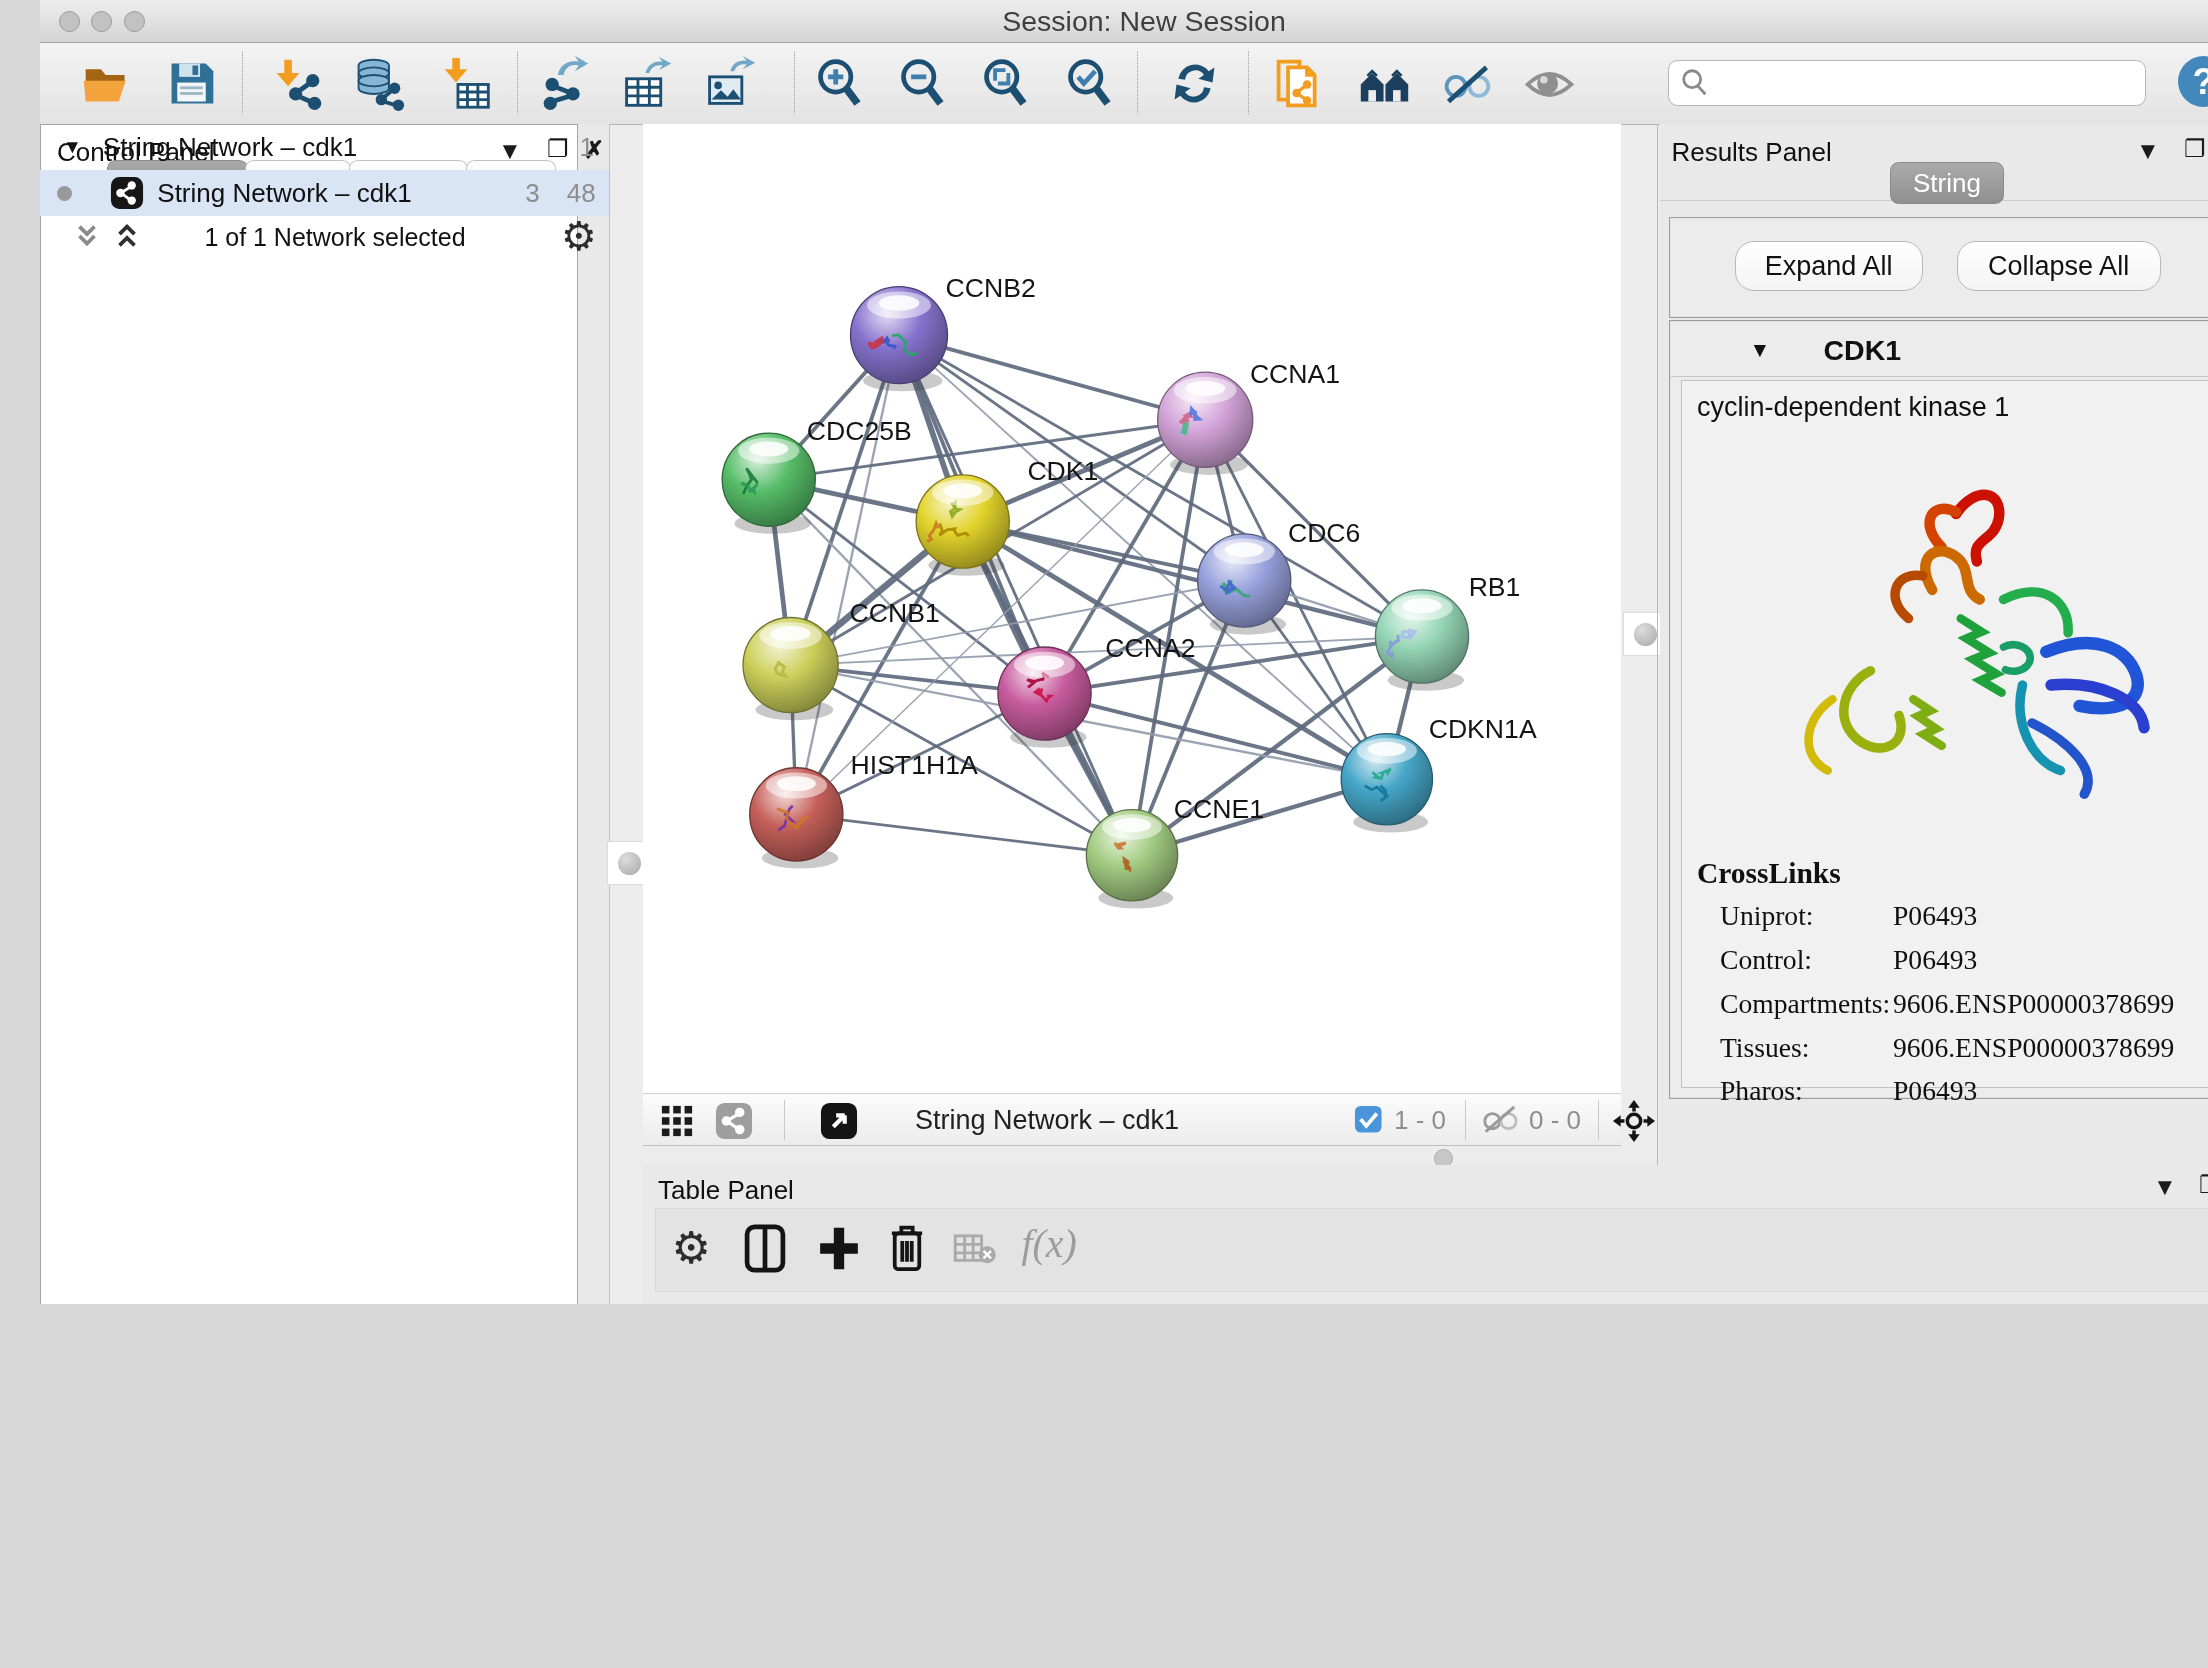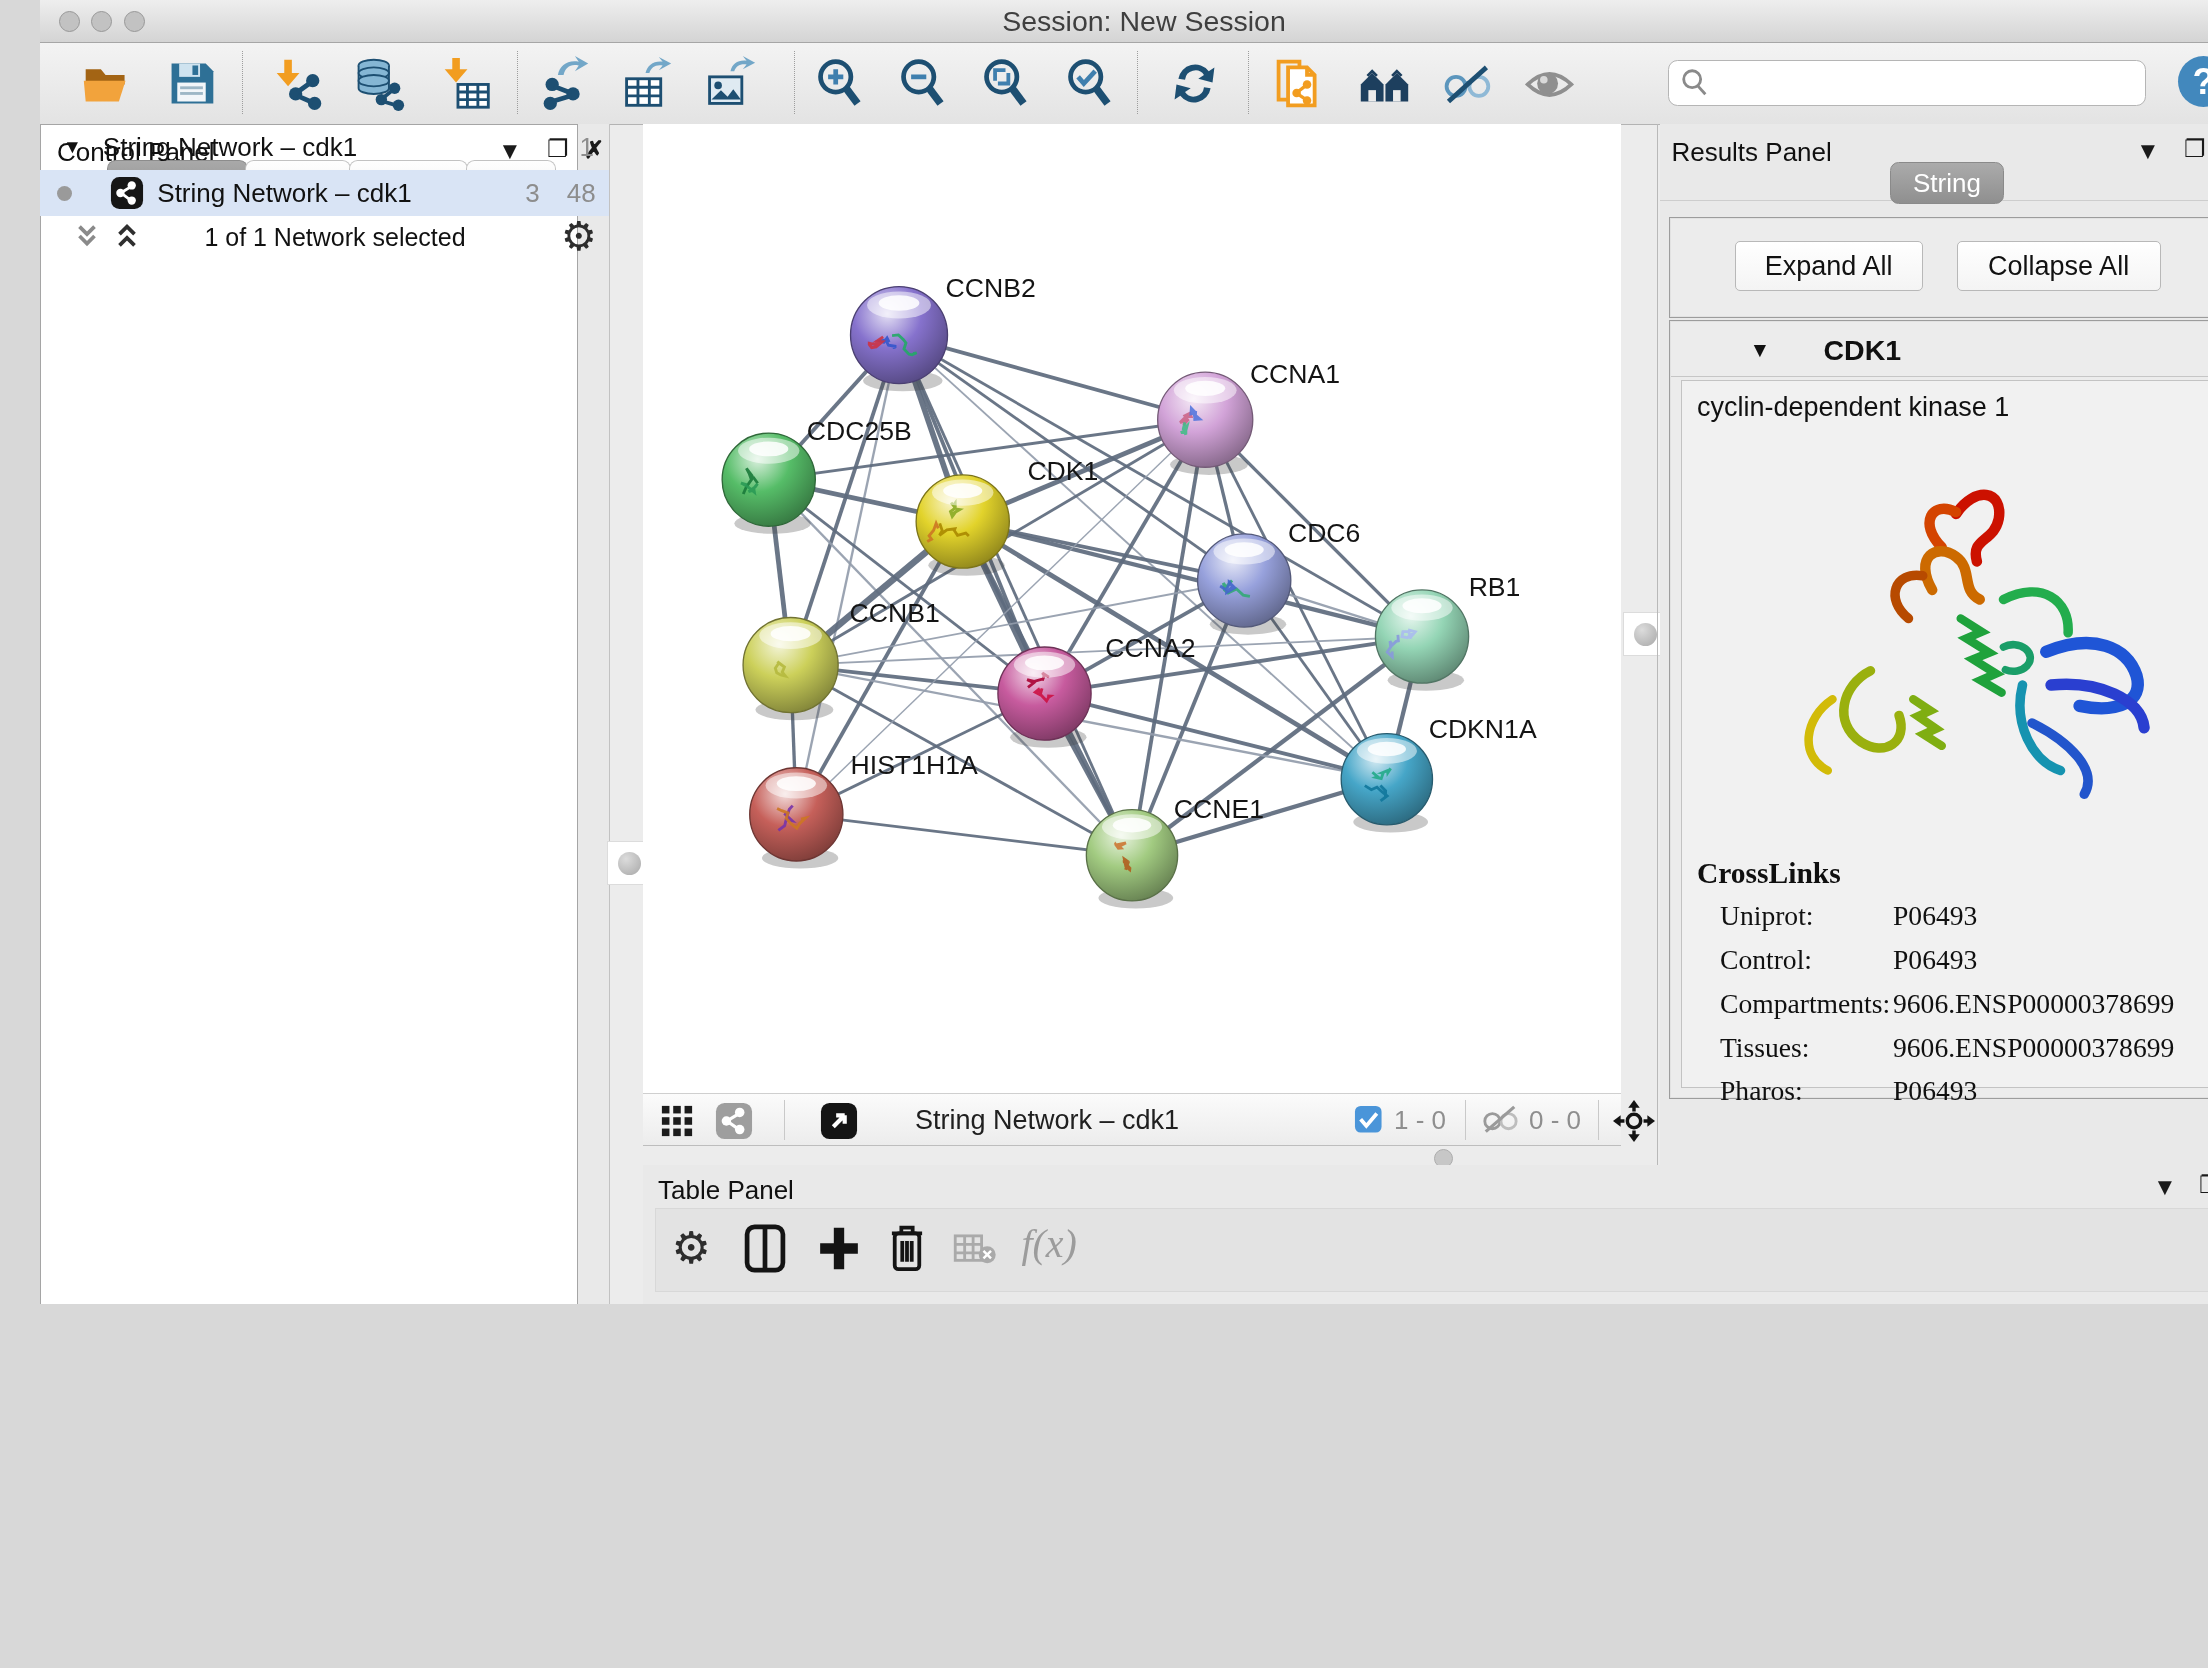--- a/index.html
+++ b/index.html
@@ -37,21 +37,21 @@
   .viewbar{left:603px;top:1093px;width:978px;height:51px;background:linear-gradient(#fbfbfb,#ececec);
            border-top:1px solid #cfcfcf;border-bottom:1px solid #bdbdbd;}
   .vb-num{color:#8e8e8e;font-size:26px;}
   .vbsep{top:5.7px;height:40px;width:0;border-left:1px solid #c9c9c9;}
   .handlebox{width:42px;height:42px;background:#fff;border:1px solid #dcdcdc;display:flex;align-items:center;justify-content:center;}
   .handledot{width:23px;height:23px;border-radius:50%;background:radial-gradient(circle at 35% 30%,#dcdcdc,#a8a8a8);}
   
   .rtab{top:162px;height:40px;border-radius:8.6px;background:linear-gradient(#ababab,#8f8f8f);color:#fff;
         font-size:26px;display:flex;align-items:center;justify-content:center;border:1px solid #8a8a8a;}
   .rbox{border:1px solid #9c9c9c;box-shadow:inset 0 0 0 1px #e2e2e2;background:#ececec;}
-  .rbtn{height:48px;background:linear-gradient(#ffffff,#f4f4f4);border:1px solid #b8b8b8;border-radius:5px;
+  .rbtn{height:48px;background:linear-gradient(#ffffff,#f4f4f4);border:1px solid #b8b8b8;border-radius:19px;
         font-size:27px;display:flex;align-items:center;justify-content:center;}
   .xl{font-family:"Liberation Serif",serif;font-size:27.6px;color:#101010;}
   
   .statusbar{left:0;top:1607px;width:2208px;height:61px;background:linear-gradient(#f1f1f1,#dddddd);
              border-top:1px solid #b0b0b0;}
   .sbtn{top:6.7px;width:68px;height:46px;background:#fbfbfb;border:1.9px solid #a0a0a0;display:flex;
         align-items:center;justify-content:center;}
   .membtn{left:2052px;top:6.7px;width:137px;height:46px;background:#fbfbfb;border:1.9px solid #a0a0a0;
           display:flex;align-items:center;justify-content:center;gap:11.4px;font-size:26px;}
   .memdot{width:25px;height:25px;border-radius:50%;background:#1f8f3c;}

